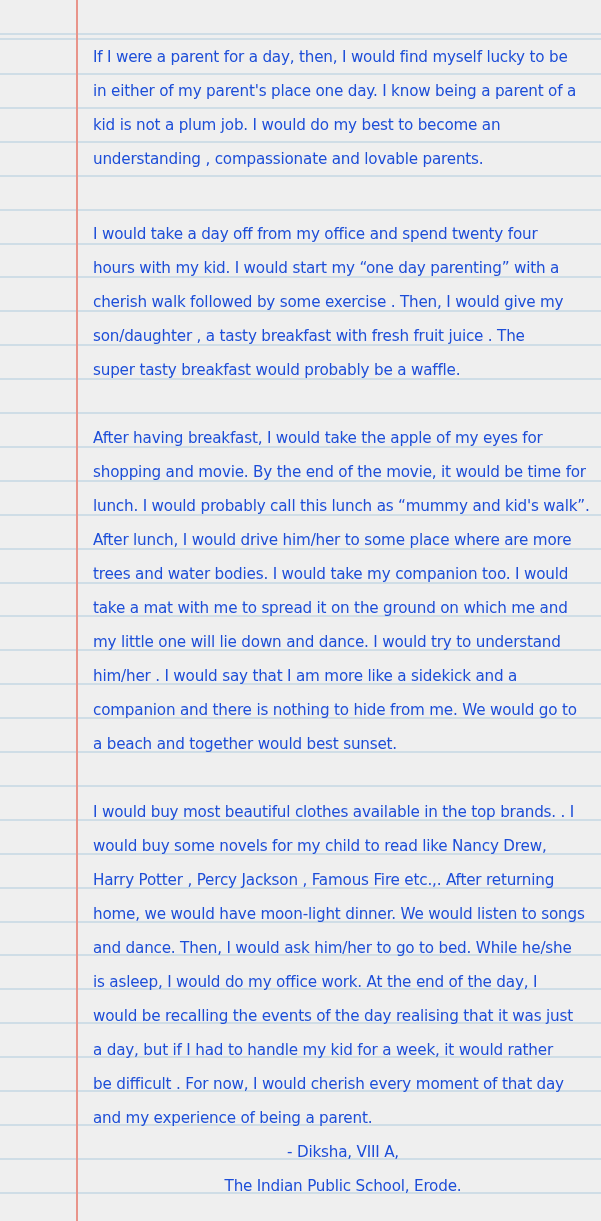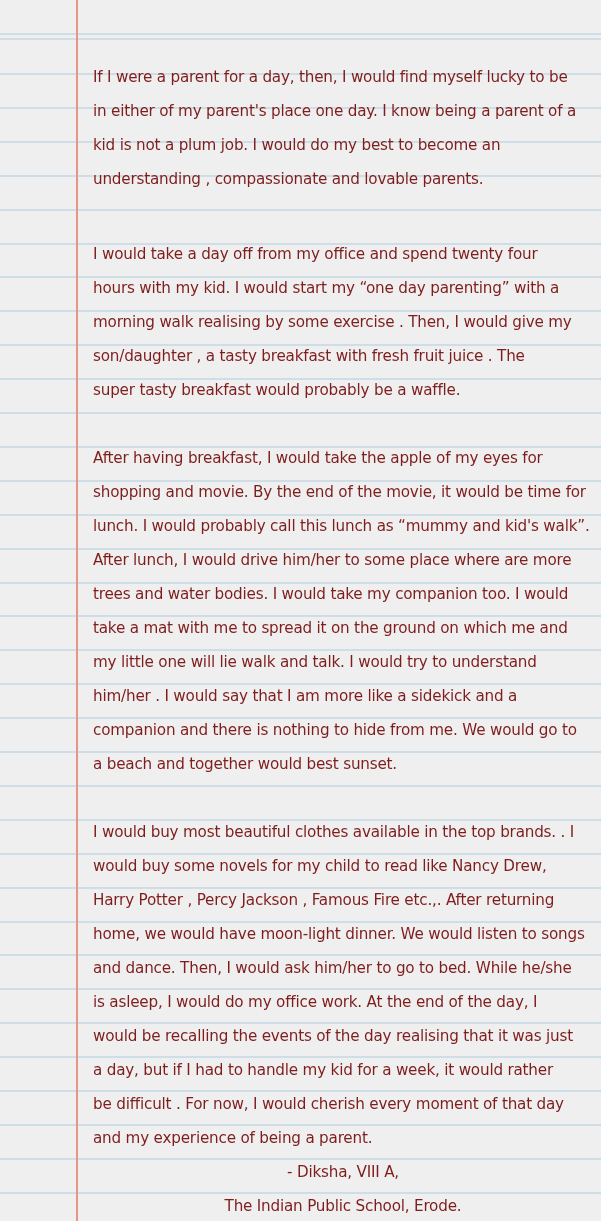--- a/index.html
+++ b/index.html
@@ -16,23 +16,22 @@
   }
   .margin-line {
     position: absolute; top: 0; left: 76px; width: 2px; height: 1221px;
     background: #e8948a;
   }
   .text {
     position: absolute; left: 93px; top: 0; width: 500px;
   }
   .line {
     position: absolute; left: 0; white-space: nowrap;
-    font-size: 15.2px; color: #7f1d1d;
+    font-size: 15.2px; color: #1d4ed8;
     letter-spacing: -0.2px;
-    margin-top: 20px;
   }
   .line.right { left: auto; right: 0; text-align: center; width: 500px; }
 </style>
 </head>
 <body style="background: rgb(239, 239, 239);">
 
 <div class="paper">
   <div id="rules">
       <div class="rule" style="top: 33px; background: rgb(207, 221, 230);"></div>
       <div class="rule" style="top: 38px; background: rgb(207, 221, 230);"></div>
@@ -75,31 +74,31 @@
 
   <div class="text">
 
     <div class="line" style="top:48px">If I were a parent for a day, then, I would find myself lucky to be</div>
     <div class="line" style="top:82px">in either of my parent's place one day. I know being a parent of a</div>
     <div class="line" style="top:116px">kid is not a plum  job. I would do my best to become an</div>
     <div class="line" style="top:150px">understanding , compassionate and  lovable parents.</div>
 
     <div class="line" style="top:225px">I would take a day off from my office and spend twenty four</div>
     <div class="line" style="top:259px">hours with my kid. I would start my “one day parenting” with a</div>
-    <div class="line" style="top:293px">morning walk realising by some exercise . Then, I would give my</div>
+    <div class="line" style="top:293px">cherish walk followed by some exercise . Then, I would give my</div>
     <div class="line" style="top:327px">son/daughter , a tasty breakfast with fresh fruit juice . The</div>
     <div class="line" style="top:361px">super tasty breakfast would probably be a waffle.</div>
 
     <div class="line" style="top:429px">After having breakfast, I would take the apple of my eyes for</div>
     <div class="line" style="top:463px">shopping and movie. By the end of the movie, it would be time for</div>
     <div class="line" style="top:497px">lunch. I would probably call this lunch as “mummy and kid's walk”.</div>
     <div class="line" style="top:531px">After lunch, I would drive him/her to some place where are more</div>
     <div class="line" style="top:565px">trees and water bodies. I would take my companion too. I would</div>
     <div class="line" style="top:599px">take a mat with me to spread it on the ground on which me and</div>
-    <div class="line" style="top:633px">my little one will lie walk and talk. I would try to understand</div>
+    <div class="line" style="top:633px">my little one will lie down and dance. I would try to understand</div>
     <div class="line" style="top:667px">him/her . I would say that I am more like a sidekick and a</div>
     <div class="line" style="top:701px">companion and there is nothing to hide from me. We would go to</div>
     <div class="line" style="top:735px">a beach and together would best sunset.</div>
 
     <div class="line" style="top:803px">I would buy most beautiful clothes available in the top brands.   . I</div>
     <div class="line" style="top:837px">would buy some novels for my child to read like Nancy Drew,</div>
     <div class="line" style="top:871px">Harry Potter , Percy Jackson , Famous Fire etc.,. After returning</div>
     <div class="line" style="top:905px">home, we would have moon-light dinner. We would listen to songs</div>
     <div class="line" style="top:939px">and dance. Then, I would ask him/her to go to bed. While he/she</div>
     <div class="line" style="top:973px">is asleep, I would do my office work. At the end of the day, I</div>

